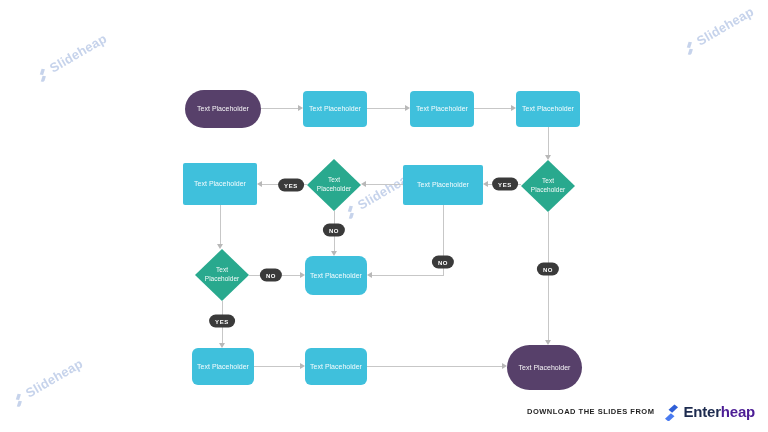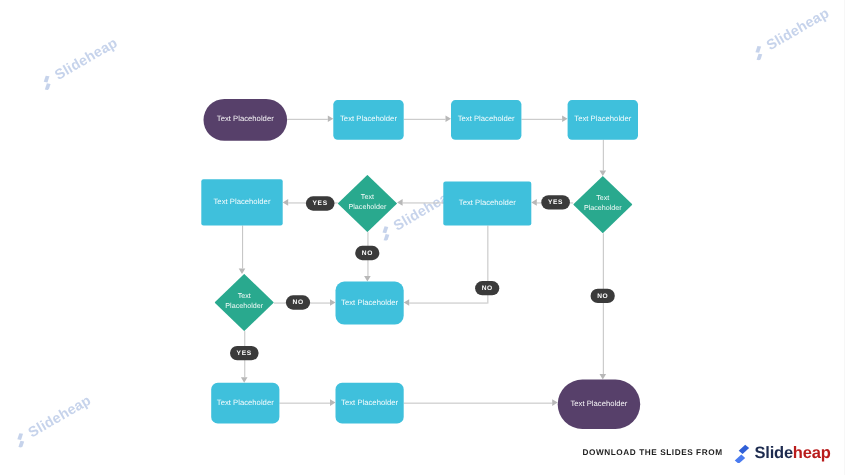--- a/index.html
+++ b/index.html
@@ -76,21 +76,21 @@
   .p4{left:271px;top:275px}
   .p5{left:443px;top:262px}
   .p6{left:548px;top:269px}
   .p7{left:222px;top:321px}
   
   .footer{position:absolute;right:13px;bottom:11px;display:flex;align-items:center;gap:8px;}
   .footer-label{font-size:7.5px;font-weight:700;letter-spacing:.5px;color:#1f1f1f;}
   .logo{display:flex;align-items:center;gap:2px;cursor:pointer;}
   .logo svg{width:19px;height:19px;}
   .brand{font-size:15px;font-weight:700;letter-spacing:-.2px;color:#1d2b4f;}
-  .brand .heap{color:#b91c1c;}
+  .brand .heap{color:#4c1d95;}
 </style>
 </head>
 <body>
 
 <svg width="0" height="0" style="position:absolute">
   <defs>
     <symbol id="sh-icon" viewBox="0 0 32 32">
       <path d="M11 13 L21 4 L27 9 L17 18 Z" fill="currentColor"></path>
       <path d="M5 28 L15 19 L21 24 L11 33 Z" fill="currentColor"></path>
     </symbol>
@@ -205,17 +205,17 @@
   <span class="pill p6">NO</span>
   <span class="pill p7">YES</span>
 
   <div class="footer">
     <span class="footer-label">DOWNLOAD THE SLIDES FROM</span>
     <div class="logo">
       <svg viewBox="0 0 32 32">
         <path d="M11 13 L21 4 L27 9 L17 18 Z" fill="#2f5fd7"></path>
         <path d="M5 28 L15 19 L21 24 L11 33 Z" fill="#4a7bf0"></path>
       </svg>
-      <span class="brand"><span>Slide</span><span class="heap">heap</span></span>
+      <span class="brand"><span>Enter</span><span class="heap">heap</span></span>
     </div>
   </div>
 
 </div>
 
 </body></html>

